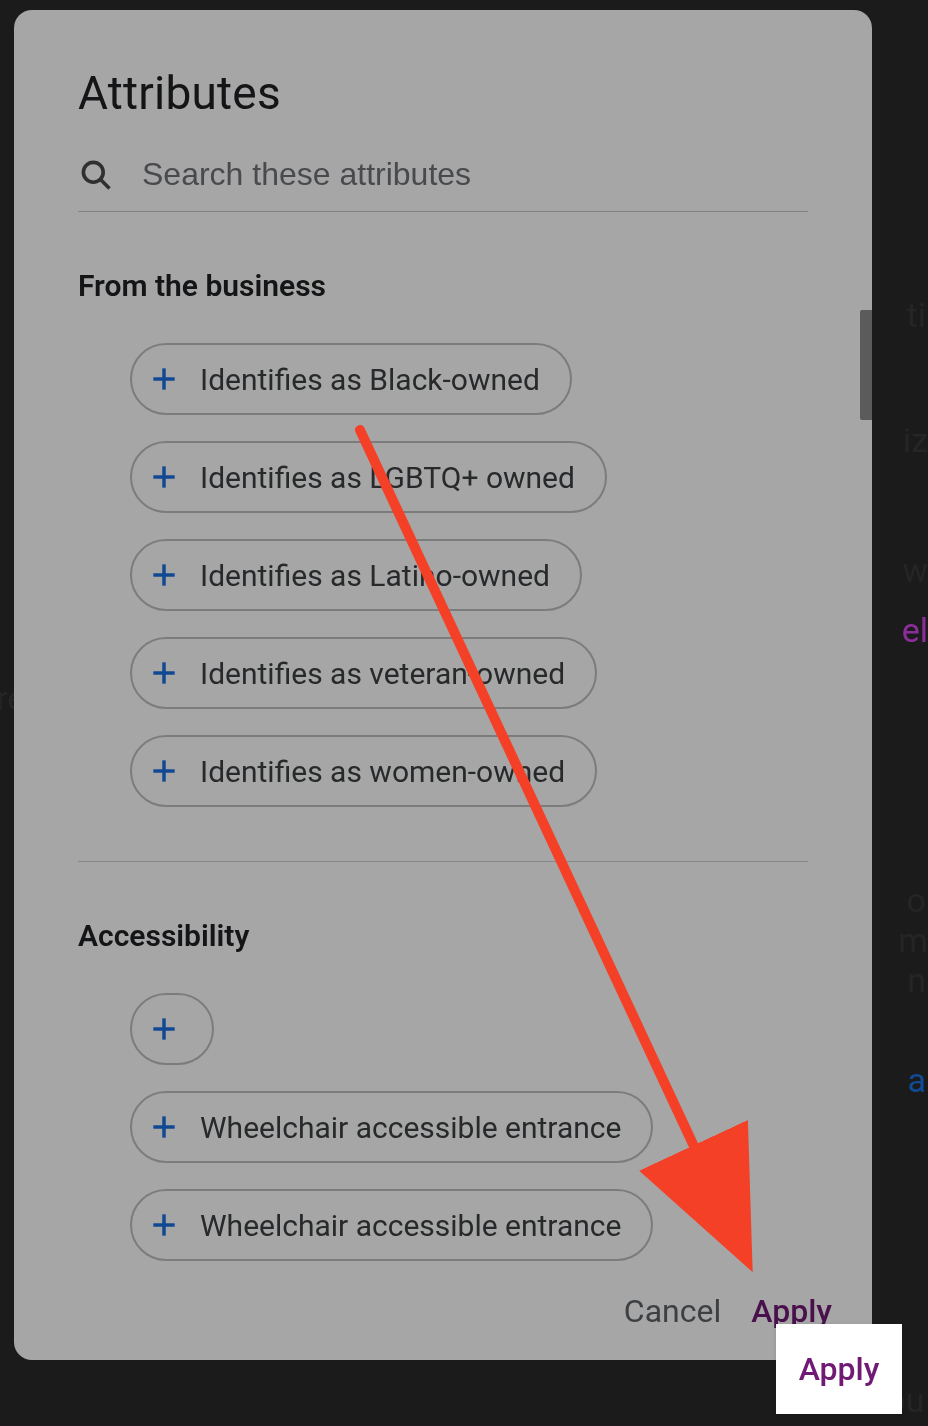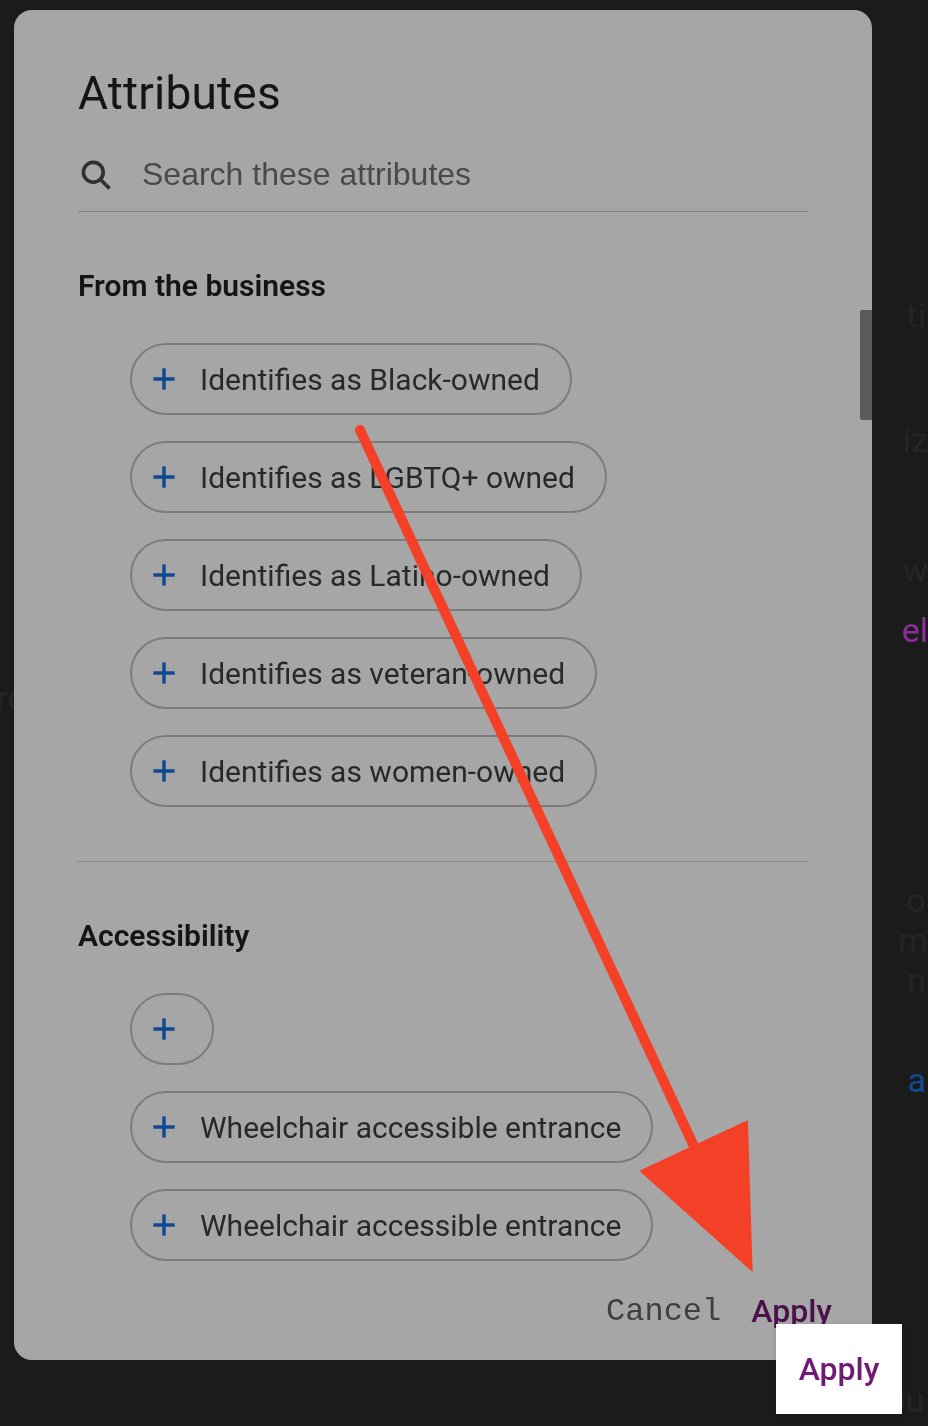--- a/index.html
+++ b/index.html
@@ -105,21 +105,21 @@
     right: 40px; bottom: 30px;
     display: flex; align-items: center; gap: 30px;
   }
   .btn-text {
     font-size: 32px;
     border: none;
     background: none;
     cursor: pointer;
     font-family: inherit;
   }
-  .btn-cancel { color: #5f6368; font-family: Liberation Mono, monospace; }
+  .btn-cancel { color: #5f6368; }
   .btn-apply  { color: #701a75; font-weight: 500; }
   .apply-highlight {
     position: absolute;
     right: 26px; bottom: 12px;
     width: 126px; height: 90px;
     background: #fff;
     z-index: 60;
     display: flex; align-items: center; justify-content: center;
     box-shadow: 0 1px 4px rgba(0,0,0,0.15);
   }

